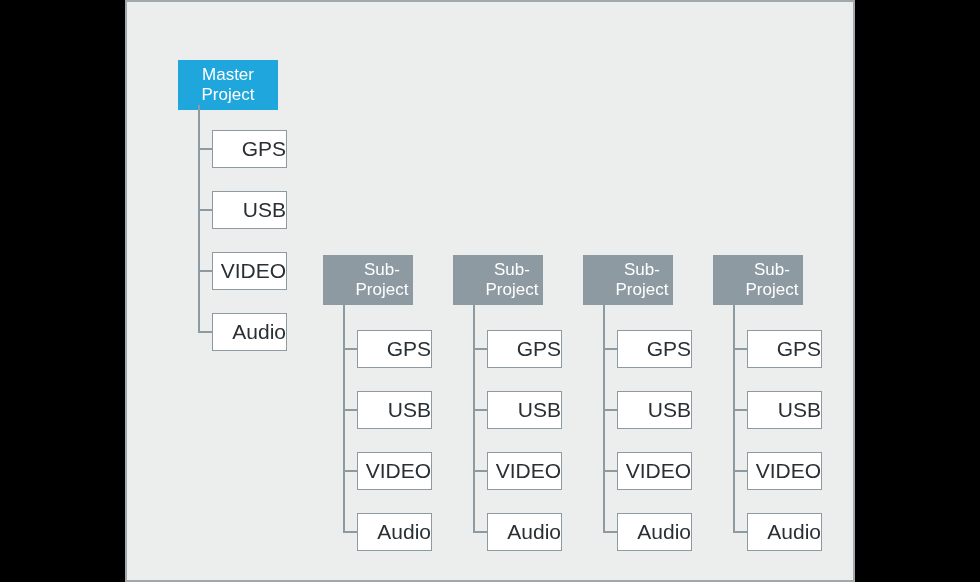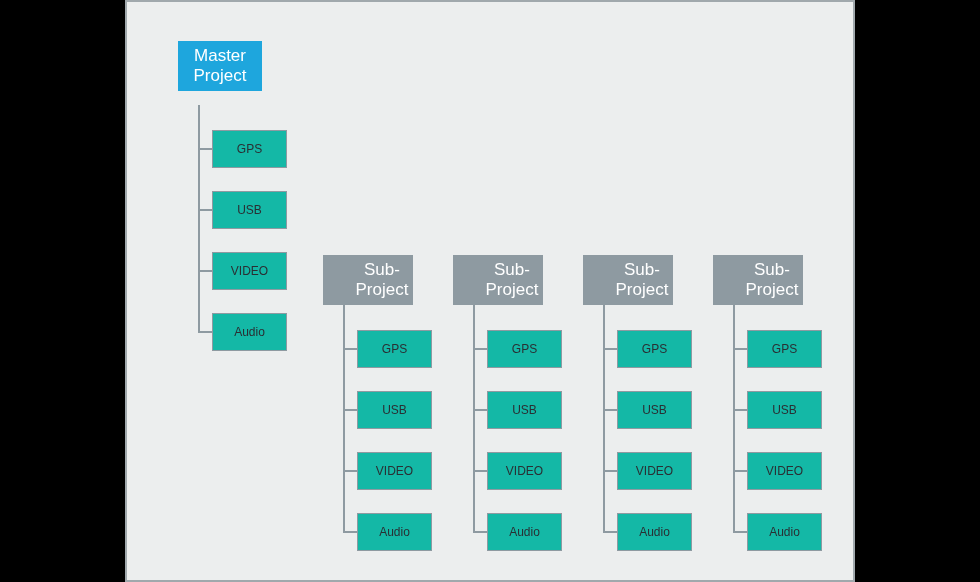--- a/index.html
+++ b/index.html
@@ -35,36 +35,37 @@
   .node.master {
     background: #1ea6dd;
     color: #fff;
   }
   .node.sub {
     background: #8e9aa1;
     color: #fff;
     padding-left: 28px;
   }
   .node.leaf {
-    background: #14b8a6;
+    background: #ffffff;
     color: #2a2f33;
     border: 1.5px solid #8e9aa1;
-    font-size: 12px;
+    font-size: 21px;
+    align-items: flex-end;
   }
   .connector {
     position: absolute;
     background: #8e9aa1;
   }
 </style>
 </head>
 <body>
 
 <div class="canvas">
 
-  <div class="node master" style="left:51px; top:39px; width:84px; height:50px;">
+  <div class="node master" style="left:51px; top:58px; width:100px; height:50px;">
     <span>Master</span>
     <span>Project</span>
   </div>
 
   <div class="connector" style="left:71px; top:103px; width:2px; height:226px;"></div>
 
   <div class="connector" style="left:71px; top:146px; width:14px; height:2px;"></div>
   <div class="node leaf" style="left:85px; top:128px; width:75px; height:38px;">
     <span>GPS</span>
   </div>

